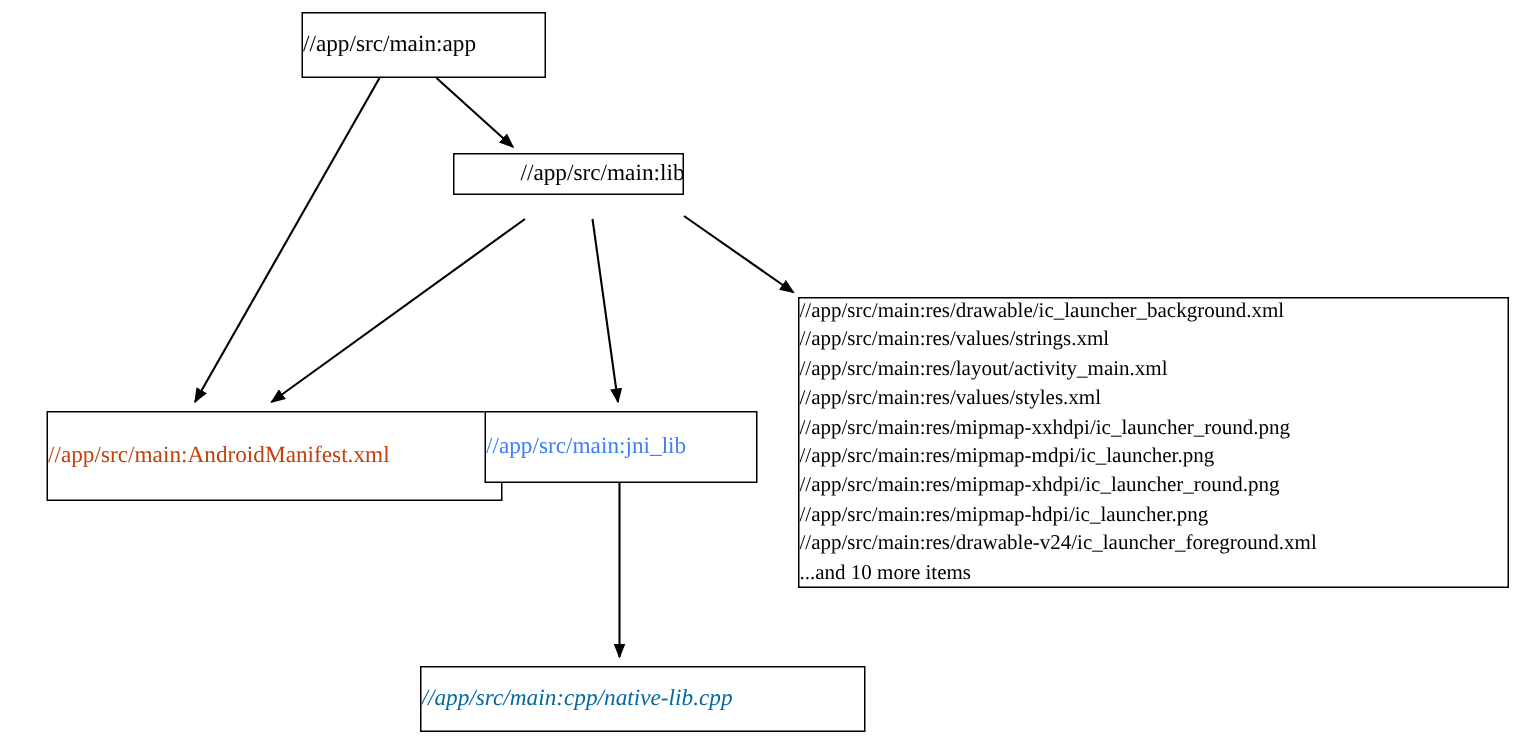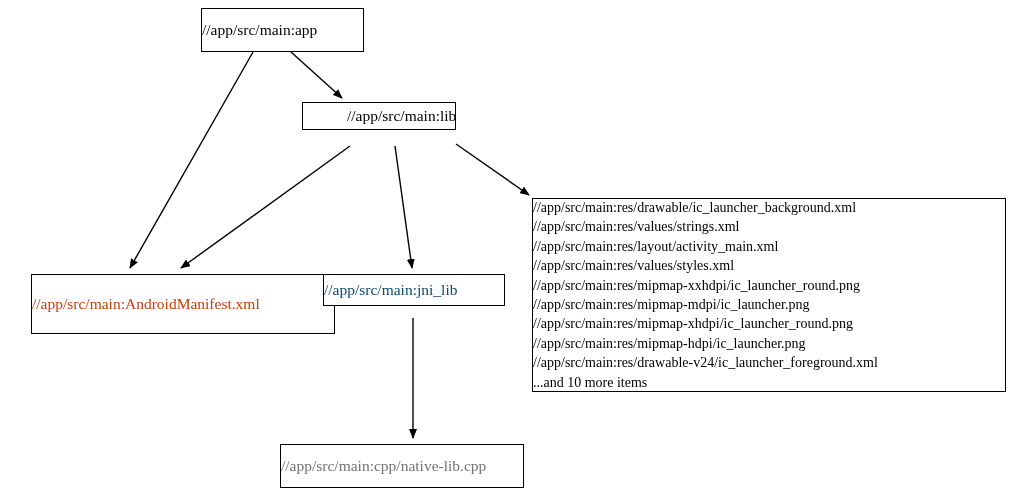--- a/index.html
+++ b/index.html
@@ -76,34 +76,34 @@
   </div>
 
   <div class="node" style="left: 302px; top: 102px; width: 154px; height: 28px; border-color: rgb(0, 0, 0); color: rgb(0, 0, 0); padding-left: 44px;">
     <span class="node-label">//app/src/main:lib</span>
   </div>
 
   <div class="node" style="left: 3px; top: 274px; width: 304px; height: 60px; border-color: rgb(0, 0, 0); color: #c2410c; margin-left: 28px;">
     <span class="node-label">//app/src/main:AndroidManifest.xml</span>
   </div>
 
-  <div class="node" style="left: 323px; top: 274px; width: 182px; height: 32px; border-color: rgb(0, 0, 0); color: #0c4a6e;">
+  <div class="node" style="left: 323px; top: 274px; width: 182px; height: 48px; border-color: rgb(0, 0, 0); color: #3b82f6;">
     <span class="node-label">//app/src/main:jni_lib</span>
   </div>
 
   <div class="node node-multiline" style="left: 532px; top: 198px; width: 474px; height: 194px; border-color: rgb(0, 0, 0); color: rgb(0, 0, 0);">
     <span class="node-label">//app/src/main:res/drawable/ic_launcher_background.xml
 //app/src/main:res/values/strings.xml
 //app/src/main:res/layout/activity_main.xml
 //app/src/main:res/values/styles.xml
 //app/src/main:res/mipmap-xxhdpi/ic_launcher_round.png
 //app/src/main:res/mipmap-mdpi/ic_launcher.png
 //app/src/main:res/mipmap-xhdpi/ic_launcher_round.png
 //app/src/main:res/mipmap-hdpi/ic_launcher.png
 //app/src/main:res/drawable-v24/ic_launcher_foreground.xml
 ...and 10 more items</span>
   </div>
 
-  <div class="node" style="left: 280px; top: 444px; width: 244px; height: 44px; border-color: rgb(0, 0, 0); color: #737373;">
+  <div class="node" style="left: 280px; top: 444px; width: 297px; height: 44px; border-color: rgb(0, 0, 0); color: #0369a1; font-style: italic;">
     <span class="node-label">//app/src/main:cpp/native-lib.cpp</span>
   </div>
 
 </div>
 
 </body></html>

